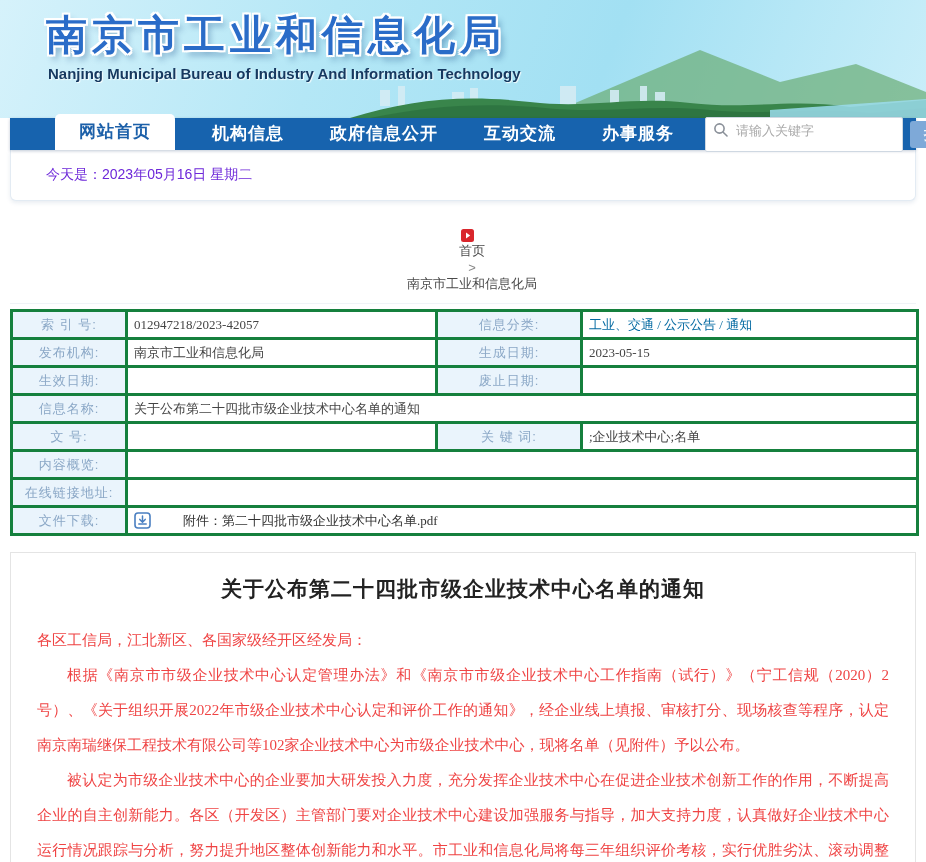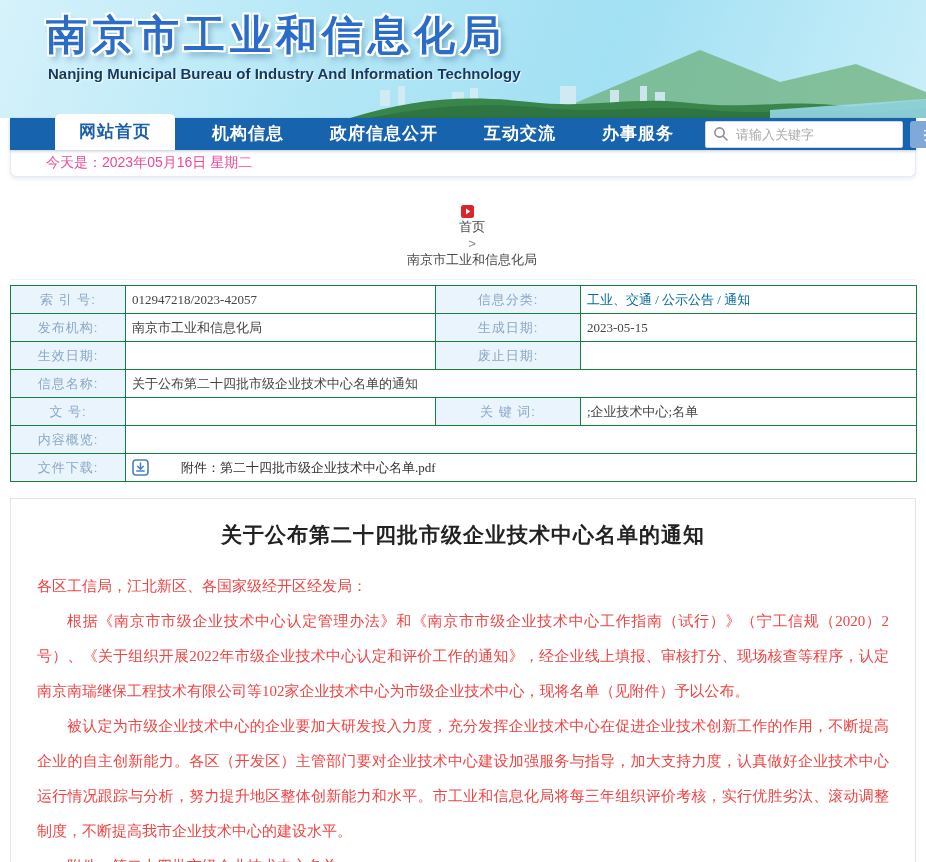--- a/index.html
+++ b/index.html
@@ -37,51 +37,51 @@
   }
   .tab.active{
     background:#fff;color:#1c60a9;border-radius:5px 5px 0 0;
     align-self:flex-end;height:36px;line-height:36px;padding:0 24px;
     margin-left:45px;margin-right:22px;
   }
   .searchbox{margin-left:auto;display:flex;align-items:center;margin-right:8px;}
   .search-wrap{position:relative;}
   .search-wrap input{
     width:160px;height:25px;border:1px solid #cfd8e2;border-radius:2px;
-    padding:0 6px 0 30px;font-size:13px;color:#333;outline:none;background:#fff;
+    padding:0 6px 8px 30px;font-size:13px;color:#333;outline:none;background:#fff;
   }
   .search-wrap input::placeholder{color:#aaa;}
   .search-wrap .mag{position:absolute;left:8px;top:5px;}
   .search-btn{
     width:62px;height:27px;margin-left:7px;border:none;border-radius:3px;
     background:#7ea9d8;color:#f2f7fc;font-size:15px;font-weight:bold;cursor:pointer;
     letter-spacing:2px;
   }
   
   .datebar{
-    margin:0 10px;height:27px;background:#fff;
+    margin:0 10px;height:51px;background:#fff;
     border:1px solid #e3ebf3;border-top:none;border-radius:0 0 6px 6px;
     box-shadow:0 2px 4px rgba(100,130,160,.14);
     display:flex;align-items:center;padding-left:35px;
-    font-size:14px;color:#ec4899;box-sizing:border-box;
+    font-size:14px;color:#6d28d9;box-sizing:border-box;
   }
   
   .breadcrumb{
     margin:28px 10px 0;padding:0 0 10px 18px;border-bottom:1px solid #f0f3f7;
     display:flex;align-items:center;font-size:13px;color:#4a4a4a;flex-direction:column;
   }
   .breadcrumb .crumb{cursor:pointer;}
   .breadcrumb .sep{margin:0 12px;color:#888;}
   .crumb-icon{margin-right:9px;display:inline-flex;}
   
   table.meta{
     margin:5px 10px 0;width:906px;border-collapse:collapse;table-layout:fixed;
   }
   table.meta td{
-    border:1px solid #15803d;height:28px;font-size:13px;overflow:hidden;
+    border:3px solid #15803d;height:28px;font-size:13px;overflow:hidden;
     white-space:nowrap;box-sizing:border-box;
   }
   td.lbl{background:#eaf4fc;color:#8aa7c6;text-align:center;letter-spacing:1px;}
   td.val{color:#444;padding-left:6px;font-family:"Liberation Serif",serif;}
   td.val.linkish{color:#0369a1;}
   .dl-cell{display:flex;align-items:center;}
   .dl-icon{margin-right:32px;display:inline-flex;cursor:pointer;}
   .dl-text{color:#333;cursor:pointer;}
   
   .article{
@@ -192,20 +192,24 @@
     <td class="lbl">文  号:</td>
     <td class="val"></td>
     <td class="lbl">关 键 词:</td>
     <td class="val">;企业技术中心;名单</td>
   </tr>
   <tr>
     <td class="lbl">内容概览:</td>
     <td class="val" colspan="3"></td>
   </tr>
   <tr>
+    <td class="lbl">在线链接地址:</td>
+    <td class="val" colspan="3"></td>
+  </tr>
+  <tr>
     <td class="lbl">文件下载:</td>
     <td class="val" colspan="3">
       <span class="dl-cell">
         <span class="dl-icon">
           <svg width="17" height="17" viewBox="0 0 17 17">
                 <rect x="1" y="1" width="15" height="15" rx="3" fill="none" stroke="#4a7fc1" stroke-width="1.6"></rect>
                 <path d="M8.5,4 L8.5,9.6 M5.8,7.4 L8.5,10.2 L11.2,7.4 M4.8,12 L12.2,12" fill="none" stroke="#4a7fc1" stroke-width="1.5" stroke-linecap="round" stroke-linejoin="round"></path>
               </svg>
         </span>
         <span class="dl-text">附件：第二十四批市级企业技术中心名单.pdf</span>

